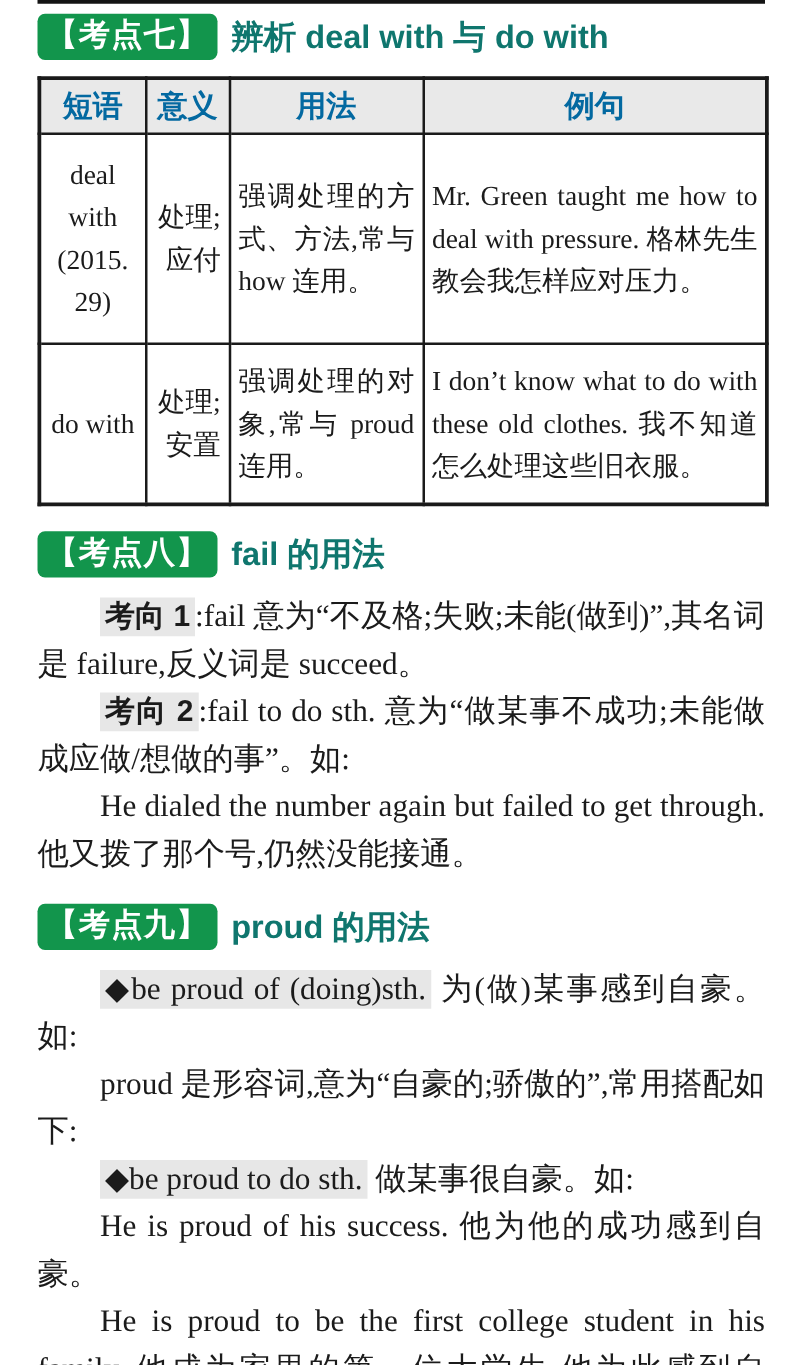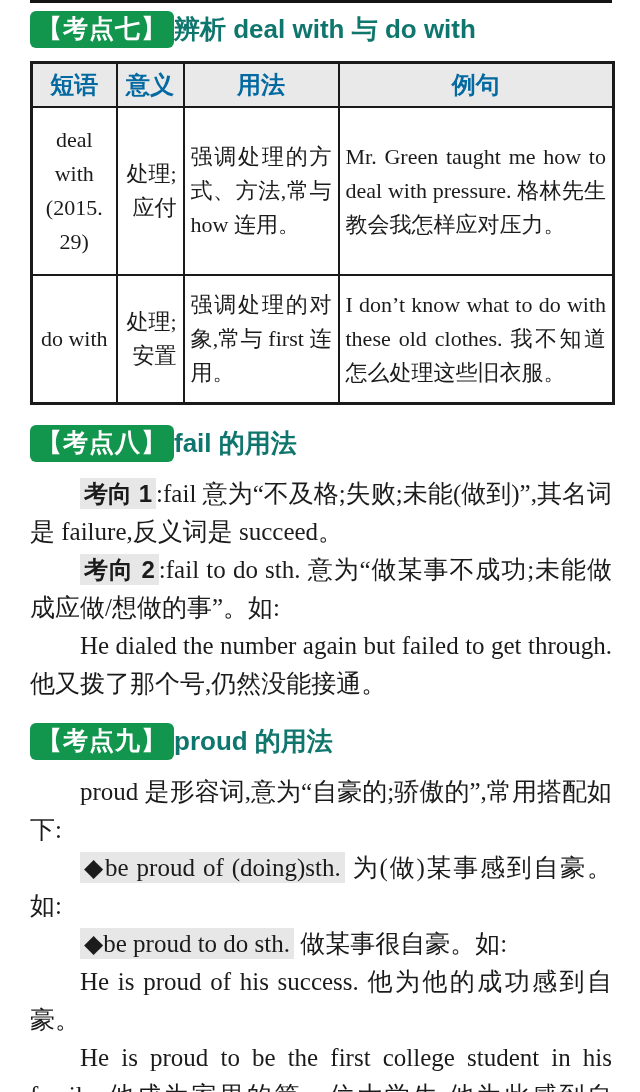--- a/index.html
+++ b/index.html
@@ -5,21 +5,21 @@
   html,body{margin:0;padding:0;}
   body{
     width:640px;height:1092px;background:#ffffff;
     font-family:"Liberation Serif","DejaVu Serif",serif;
     color:#1b1b1b;overflow:hidden;
   }
   .page{padding:0 28px 0 30px;}
   .top-divider{height:3px;background:#141414;margin-bottom:8px;}
 
   
-  .sec-head{display:flex;align-items:center;margin:8px 0 13px;}
+  .sec-head{display:flex;align-items:center;gap:11px;margin:8px 0 13px;}
   .sec-head.mt{margin-top:20px;}
   .badge{
     background:#12954c;color:#ffffff;border-radius:6px;
     font-family:"Liberation Sans","DejaVu Sans",sans-serif;
     font-weight:bold;font-size:25px;line-height:1;padding:5px 7px 7px;
     letter-spacing:1px;white-space:nowrap;
   }
   .sec-title{
     color:#0f766e;font-family:"Liberation Sans","DejaVu Sans",sans-serif;
     font-weight:bold;font-size:26px;white-space:nowrap;
@@ -92,21 +92,21 @@
     <tbody>
       <tr class="r1">
         <td class="c-phrase">deal with (2015. 29)</td>
         <td class="c-meaning">处理;应付</td>
         <td class="c-usage">强调处理的方式、方法,常与 how 连用。</td>
         <td class="c-example">Mr. Green taught me how to deal with pressure. 格林先生教会我怎样应对压力。</td>
       </tr>
       <tr class="r2">
         <td class="c-phrase nowrap">do with</td>
         <td class="c-meaning">处理;安置</td>
-        <td class="c-usage">强调处理的对象,常与 first 连用。</td>
+        <td class="c-usage">强调处理的对象,常与 proud 连用。</td>
         <td class="c-example">I don’t know what to do with these old clothes. 我不知道怎么处理这些旧衣服。</td>
       </tr>
     </tbody>
   </table>
 
   <div class="sec-head mt">
     <span class="badge">【考点八】</span>
     <span class="sec-title">fail 的用法</span>
   </div>
 
@@ -114,21 +114,21 @@
 
   <p class="para"><span class="hl kx-label">考向 2</span><span>:fail to do sth. 意为“做某事不成功;未能做成应做/想做的事”。如:</span></p>
 
   <p class="para">He dialed the number again but failed to get through. 他又拨了那个号,仍然没能接通。</p>
 
   <div class="sec-head mt">
     <span class="badge">【考点九】</span>
     <span class="sec-title">proud 的用法</span>
   </div>
 
+  <p class="para"><span class="hl">◆be proud of (doing)sth.</span><span> 为(做)某事感到自豪。如:</span></p>
+
   <p class="para">proud 是形容词,意为“自豪的;骄傲的”,常用搭配如下:</p>
-
-  <p class="para"><span class="hl">◆be proud of (doing)sth.</span><span> 为(做)某事感到自豪。如:</span></p>
   <p class="para"><span class="hl">◆be proud to do sth.</span><span> 做某事很自豪。如:</span></p>
 
   <p class="para">He is proud of his success. 他为他的成功感到自豪。</p>
   <p class="para">He is proud to be the first college student in his family. 他成为家里的第一位大学生,他为此感到自豪。</p>
 
 </div>
 
 </body></html>

